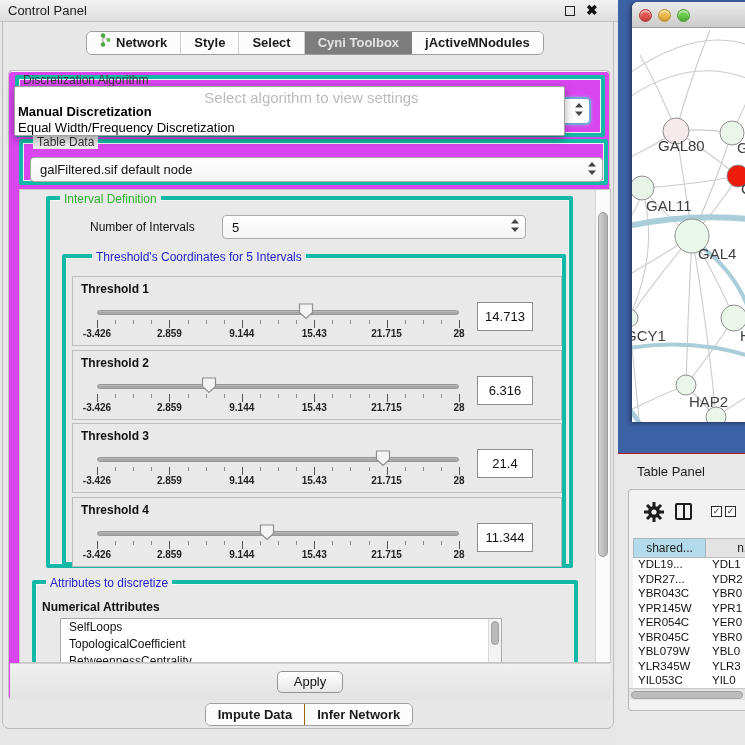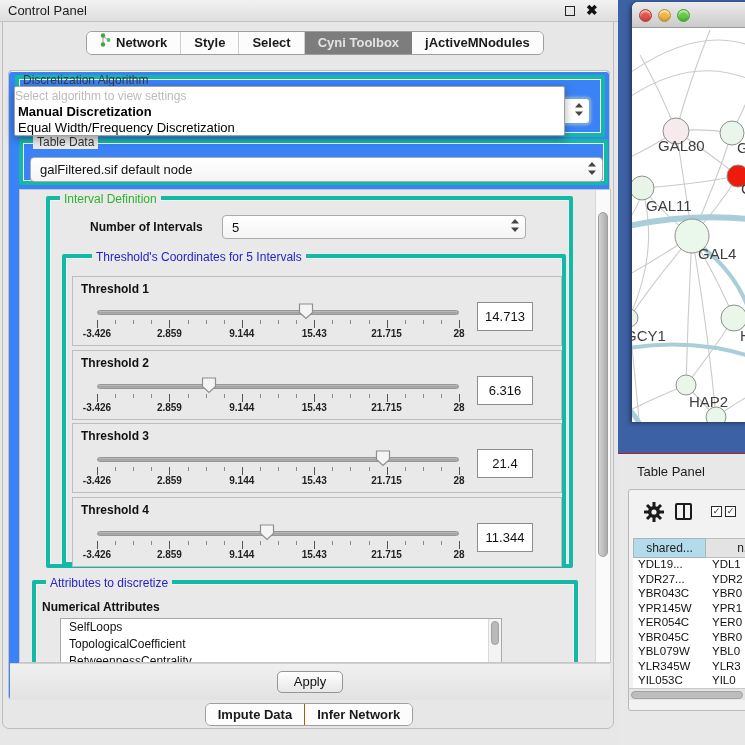--- a/index.html
+++ b/index.html
@@ -19,21 +19,21 @@
   
   #tabbar { position:absolute; left:86px; top:31px; height:24px; display:flex;
     border:1px solid #9E9E9E; border-radius:6px; overflow:hidden; background:#FCFCFC; z-index:5; }
   .tab { padding:0 13px; font-size:13px; font-weight:bold; color:#1a1a1a; line-height:22px;
     background:#FCFCFC; border-right:1px solid #CFCFCF; display:flex; align-items:center; gap:5px; }
   .tab:last-child { border-right:none; }
   .tab.active { background:#7D7D7D; color:#E3E3E3; border-right:none; }
 
   
   #main-box { position:absolute; left:8px; top:70px; width:602px; height:630px;
-    background:#3b82f6; border:1px solid #C2C2C2; border-radius:4px;
+    background:#d946ef; border:1px solid #C2C2C2; border-radius:4px;
     box-shadow:inset 0 1px 0 #F6F6F6; }
   .group { position:absolute; border:4px solid #14b8a6; border-radius:2px;
     box-shadow:inset 0 0 0 1px #F2F2F2; }
   .group-title { position:absolute; top:-8px; left:10px; padding:0 4px; background:#EAEAEA;
     font-size:12px; color:#333; }
   .gt-green { color:#2EB22E; }
   .gt-blue { color:#2323C9; }
 
   #algo-group { left:6px; top:4px; width:590px; height:62px; }
   #algo-title { position:absolute; left:14px; top:2px; font-size:12px; color:#3a3a3a; }
@@ -41,39 +41,39 @@
   .combo { background:linear-gradient(#FFFFFF,#F4F4F4); border:1px solid #ABABAB; border-radius:4px; }
   .combo-text { position:absolute; left:9px; top:4px; font-size:13px; color:#111; white-space:nowrap; }
   .combo-arrows { position:absolute; right:6px; top:50%; transform:translateY(-50%); }
 
   #combo-frag { position:absolute; left:550px; top:26px; width:32px; height:28px;
     background:#fff; border:2px solid #73A5D8; border-radius:5px; z-index:10;
     box-shadow:0 0 3px #8FB8E4; }
 
   #algo-popup { position:absolute; left:5px; top:15px; width:551px; height:50px; background:#FFFFFF;
     border:1px solid #A3A3A3; border-radius:2px; box-shadow:0 3px 8px rgba(0,0,0,.35); z-index:20; }
-  #popup-placeholder { position:absolute; left:0; top:2px; width:100%; text-align:left;
-    font-size:12px; color:#BBBBBB; }
+  #popup-placeholder { position:absolute; left:0; top:2px; width:100%; text-align:center;
+    font-size:15px; color:#BBBBBB;padding-left:44px; }
   .popup-item { position:absolute; left:3px; font-size:13px; color:#000; white-space:nowrap; }
   #popup-item-0 { top:17px; font-weight:bold; }
   #popup-item-1 { top:33px; }
 
   #tabledata-group { left:10px; top:68px; width:589px; height:46px; }
   #tabledata-combo { position:absolute; left:7px; top:14px; width:573px; height:25px; }
 
   #scrollpane { position:absolute; left:10px; top:118px; width:592px; height:474px;
     border:1px solid #C6C6C6; background:#E9E9E9; overflow:hidden; }
   #vscroll { position:absolute; right:0; top:0; width:15px; height:100%;
     background:#FAFAFA; border-left:1px solid #D6D6D6; }
   #vscroll-thumb { position:absolute; left:2px; top:22px; width:10px; height:345px; border-radius:6px;
     background:linear-gradient(90deg,#D2D2D2,#ACACAC); border:1px solid #9E9E9E; }
 
   #interval-group { left:26px; top:6px; width:527px; height:372px; background:#E9E9E9; }
   #interval-group .group-title { background:#E9E9E9; }
-  #noi-label { position:absolute; left:40px; top:20px; font-size:12px; font-weight:bold; color:#111; }
+  #noi-label { position:absolute; left:40px; top:20px; font-size:12px; font-weight:normal; color:#111; }
   #noi-spinner { position:absolute; left:172px; top:15px; width:304px; height:24px; }
 
   #thr-group { position:absolute; left:12px; top:54px; width:504px; height:312px; }
   #thr-group .group-title { background:#E9E9E9;margin-left:16px; }
 
   .thr-panel { position:absolute; left:6px; width:490px; height:70px;
     background:#E9E9E9; border:1px solid #BDBDBD; }
   .thr-title { position:absolute; left:8px; top:5px; font-size:12px; font-weight:bold; color:#111; }
   .thr-track { position:absolute; left:24px; top:33px; width:362px; height:5px; border-radius:3px;
     background:linear-gradient(#C4C4C4,#9C9C9C 60%,#B5B5B5); border:1px solid #969696; }

